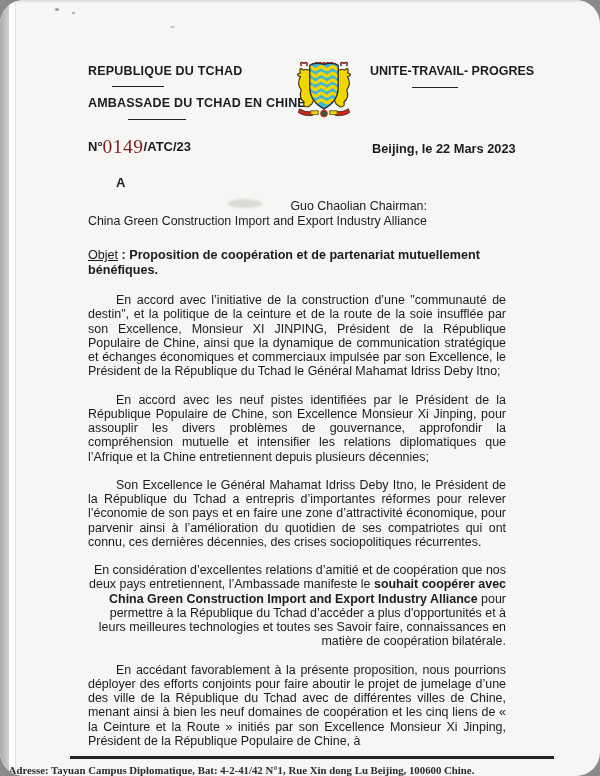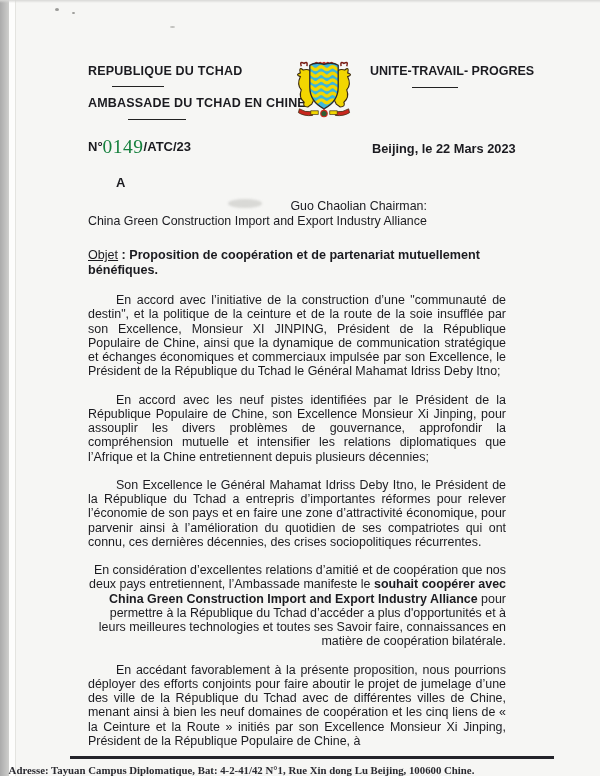--- a/index.html
+++ b/index.html
@@ -3,20 +3,21 @@
 <meta charset="utf-8">
 <style>
   html,body { margin:0; padding:0; background:#8a8a8a; }
   .page {
     position:relative;
     width:600px; height:776px;
     background:#f6f6f4;
     overflow:hidden;
     font-family:"Liberation Sans", sans-serif;
     color:#1b1b20;
+    border-radius:24px;
   }
   
   .scan-edge-left {
     position:absolute; left:0; top:0; bottom:0; width:9px;
     background:linear-gradient(to right,#ababab,#cfcfcd);
   }
   .scan-edge-white {
     position:absolute; left:9px; top:0; bottom:0; width:6px;
     background:#fdfdfc; border-right:1px solid #e4e4e0;
   }
@@ -38,21 +39,21 @@
   .lh-left .rule2 { width:58px; height:0; border-bottom:1.6px solid #222; margin:9px 0 0 40px; }
 
   .emblem { position:absolute; left:288px; top:56px; width:72px; height:64px; }
 
   .lh-right { position:absolute; left:370px; top:64px; font-weight:bold; font-size:12.5px; }
   .lh-right .rule { width:46px; height:0; border-bottom:1.6px solid #222; margin:9px 0 0 42px; }
 
   
   .ref { position:absolute; left:88px; top:136px; white-space:nowrap; }
   .ref .pre  { font-weight:bold; font-size:13px; vertical-align:2px; }
-  .ref .num  { font-family:"Liberation Serif", serif; font-size:19.5px; color:#15803d; letter-spacing:.5px; }
+  .ref .num  { font-family:"Liberation Serif", serif; font-size:19.5px; color:#7f1d1d; letter-spacing:.5px; }
   .ref .suf  { font-weight:bold; font-size:13px; vertical-align:2px; }
   .date { position:absolute; left:372px; top:141px; font-weight:bold; font-size:12.8px; }
 
   
   .to-letter { position:absolute; left:116px; top:175px; font-weight:bold; font-size:13px; }
   .addressee { position:absolute; left:88px; top:199px; font-weight:normal; font-size:12.4px; line-height:14.5px;text-align:right; }
 
   
   .subject { position:absolute; left:88px; top:237px; width:420px; font-size:12.6px; line-height:14.5px;margin-top:11px; }
   .subject .obj { text-decoration:underline; }

